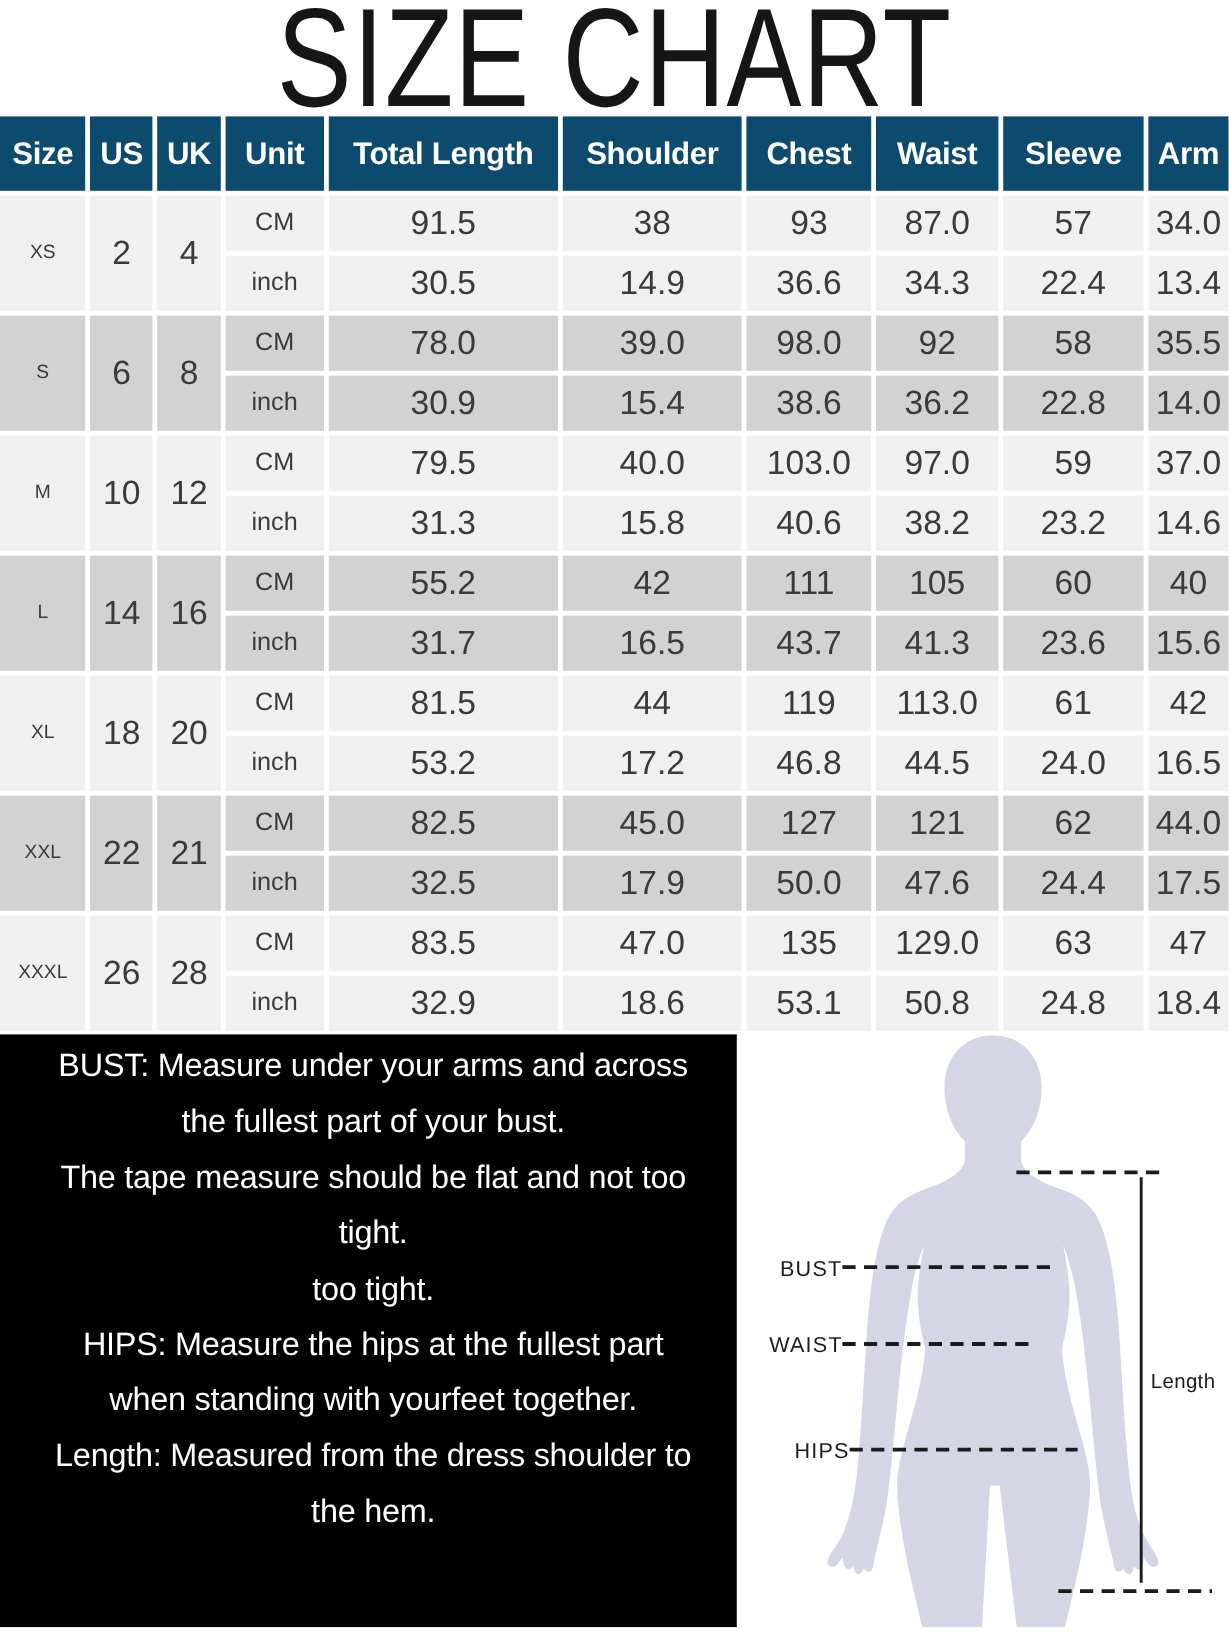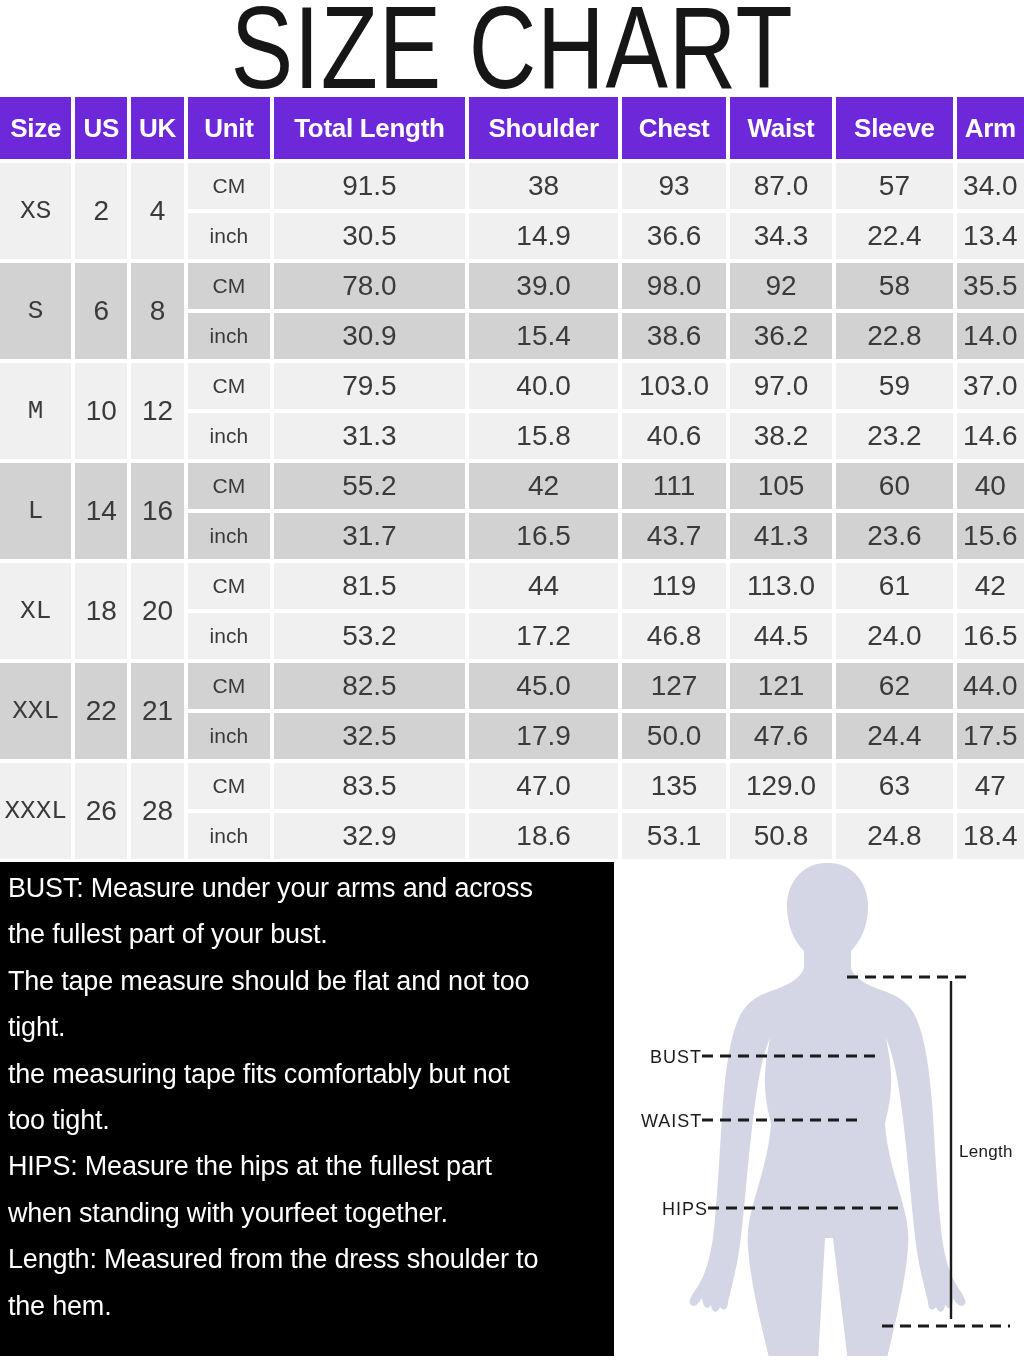--- a/index.html
+++ b/index.html
@@ -13,39 +13,39 @@
     text-align:center;font-size:117px;line-height:117px;font-weight:400;
     color:#161616;letter-spacing:1px;white-space:nowrap;
     transform:scaleX(0.8);transform-origin:center top;
   }
   
   table.size-table{
     position:absolute;top:93px;left:-4px;width:1032px;
     border-collapse:separate;border-spacing:4px;table-layout:fixed;
   }
   table.size-table th{
-    background:#6d28d9;color:#ffffff;font-size:26px;font-weight:bold;
+    background:#0c4a6e;color:#ffffff;font-size:26px;font-weight:bold;
     height:62px;text-align:center;vertical-align:middle;padding:0;letter-spacing:-0.3px;
   }
   table.size-table td{
     height:46px;text-align:center;vertical-align:middle;padding:0;
     font-size:28px;color:#3a3a3a;font-weight:400;
   }
-  table.size-table td[data-name="size-cell"]{font-size:26px;font-family:Liberation Mono, monospace;}
+  table.size-table td[data-name="size-cell"]{font-size:16px;}
   table.size-table td[data-name="unit-cell"]{font-size:21px;}
   tr.group-light td{background:#f0f0f0;}
   tr.group-dark td{background:#d2d2d2;}
   
   .panel{
     position:absolute;left:0;top:862px;width:614px;height:500px;
     background:#000000;box-sizing:border-box;padding:3px 0 0 8px;overflow:hidden;
   }
   .panel .line{
     color:#ffffff;font-size:27px;line-height:46.4px;white-space:nowrap;
-    font-weight:400;letter-spacing:-0.2px;
+    font-weight:400;letter-spacing:-0.2px;text-align:center;
   }
   
   .diagram{position:absolute;left:620px;top:862px;width:404px;height:500px;}
   .diagram svg{display:block;}
   .diag-label{
     font-family:"Liberation Sans",sans-serif;font-size:18px;fill:#1b1b1b;letter-spacing:1px;
   }
   .diag-label-small{
     font-family:"Liberation Sans",sans-serif;font-size:17px;fill:#1b1b1b;letter-spacing:0.3px;
   }
@@ -235,21 +235,20 @@
           <td data-name="value-cell">18.4</td>
         </tr>
       </tbody>
   </table>
 
   <div class="panel" data-name="measure-instructions-panel">
       <div class="line" data-name="instruction-line">BUST: Measure under your arms and across</div>
       <div class="line" data-name="instruction-line">the fullest part of your bust.</div>
       <div class="line" data-name="instruction-line">The tape measure should be flat and not too</div>
       <div class="line" data-name="instruction-line">tight.</div>
-      <div class="line" data-name="instruction-line">the measuring tape fits comfortably but not</div>
       <div class="line" data-name="instruction-line">too tight.</div>
       <div class="line" data-name="instruction-line">HIPS: Measure the hips at the fullest part</div>
       <div class="line" data-name="instruction-line">when standing with yourfeet together.</div>
       <div class="line" data-name="instruction-line">Length: Measured from the dress shoulder to</div>
       <div class="line" data-name="instruction-line">the hem.</div>
     </div>
 
   <div class="diagram" data-name="body-measurement-diagram">
     <svg width="404" height="500" viewBox="0 0 404 500" xmlns="http://www.w3.org/2000/svg">
       <path data-name="body-silhouette" fill="#d4d6e5" d="M 206 1

